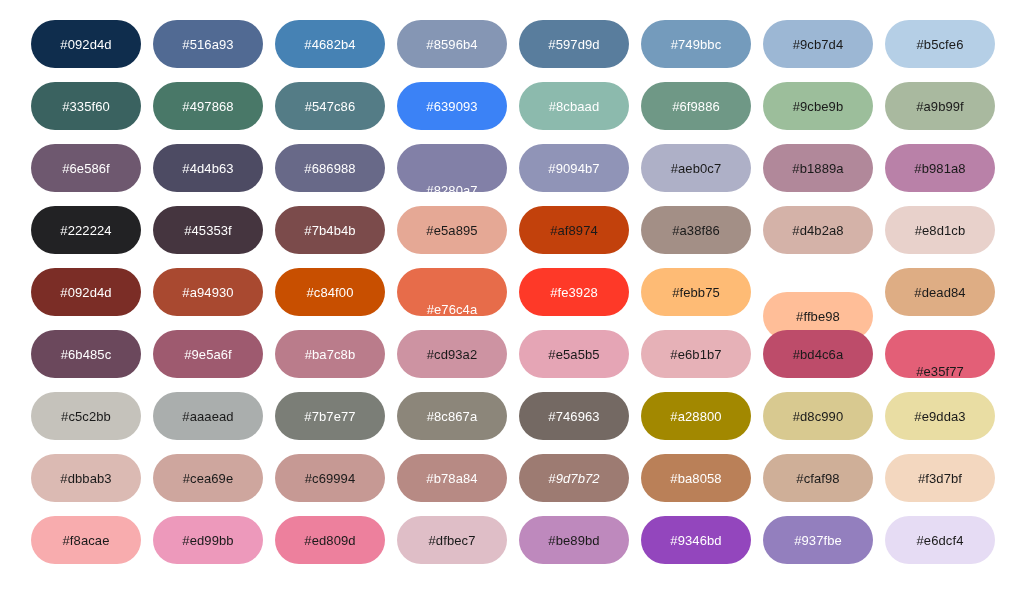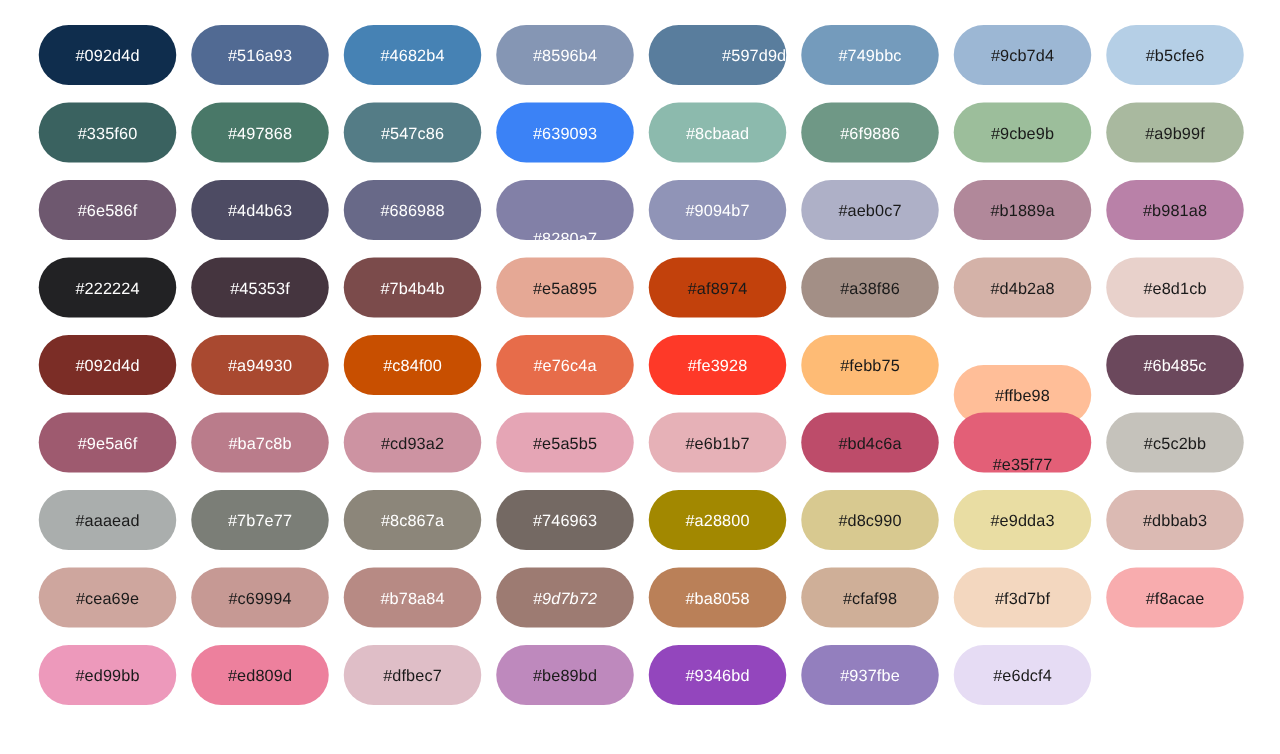--- a/index.html
+++ b/index.html
@@ -58,21 +58,21 @@
     </div>
     <div class="swatch" style="background-color: rgb(81, 106, 147);">
       <span class="swatch-label" style="color: rgb(255, 255, 255);">#516a93</span>
     </div>
     <div class="swatch" style="background-color: rgb(70, 130, 180);">
       <span class="swatch-label" style="color: rgb(255, 255, 255);">#4682b4</span>
     </div>
     <div class="swatch" style="background-color: rgb(133, 150, 180);">
       <span class="swatch-label" style="color: rgb(255, 255, 255);">#8596b4</span>
     </div>
-    <div class="swatch" style="background-color: rgb(89, 125, 157); justify-content: flex-end;">
+    <div class="swatch" style="background-color: rgb(89, 125, 157);">
       <span class="swatch-label" style="color: rgb(255, 255, 255);">#597d9d</span>
     </div>
     <div class="swatch" style="background-color: rgb(116, 155, 188);">
       <span class="swatch-label" style="color: rgb(255, 255, 255);">#749bbc</span>
     </div>
     <div class="swatch" style="background-color: rgb(156, 183, 212);">
       <span class="swatch-label" style="color: rgb(26, 26, 26);">#9cb7d4</span>
     </div>
     <div class="swatch" style="background-color: rgb(181, 207, 230);">
       <span class="swatch-label" style="color: rgb(26, 26, 26);">#b5cfe6</span>
@@ -151,32 +151,35 @@
     </div>
     <div class="swatch" style="background-color: rgb(123, 45, 38);">
       <span class="swatch-label" style="color: rgb(255, 255, 255);">#092d4d</span>
     </div>
     <div class="swatch" style="background-color: rgb(169, 73, 48);">
       <span class="swatch-label" style="color: rgb(255, 255, 255);">#a94930</span>
     </div>
     <div class="swatch" style="background-color: rgb(200, 79, 0);">
       <span class="swatch-label" style="color: rgb(255, 255, 255);">#c84f00</span>
     </div>
-    <div class="swatch" style="background-color: rgb(231, 108, 74);">
+    <div class="swatch" style="background-color: rgb(231, 108, 74); align-items: flex-end;">
       <span class="swatch-label" style="color: rgb(255, 255, 255);">#e76c4a</span>
     </div>
     <div class="swatch" style="background-color: rgb(254, 57, 40);">
       <span class="swatch-label" style="color: rgb(255, 255, 255);">#fe3928</span>
     </div>
     <div class="swatch" style="background-color: rgb(254, 187, 117);">
       <span class="swatch-label" style="color: rgb(26, 26, 26);">#febb75</span>
     </div>
     <div class="swatch" style="background-color: rgb(255, 190, 152); margin-top: 24px;">
       <span class="swatch-label" style="color: rgb(26, 26, 26);">#ffbe98</span>
     </div>
+    <div class="swatch" style="background-color: rgb(222, 173, 132);">
+      <span class="swatch-label" style="color: rgb(26, 26, 26);">#dead84</span>
+    </div>
     <div class="swatch" style="background-color: rgb(107, 72, 92);">
       <span class="swatch-label" style="color: rgb(255, 255, 255);">#6b485c</span>
     </div>
     <div class="swatch" style="background-color: rgb(158, 90, 111);">
       <span class="swatch-label" style="color: rgb(255, 255, 255);">#9e5a6f</span>
     </div>
     <div class="swatch" style="background-color: rgb(186, 124, 139);">
       <span class="swatch-label" style="color: rgb(255, 255, 255);">#ba7c8b</span>
     </div>
     <div class="swatch" style="background-color: rgb(205, 147, 162);">

